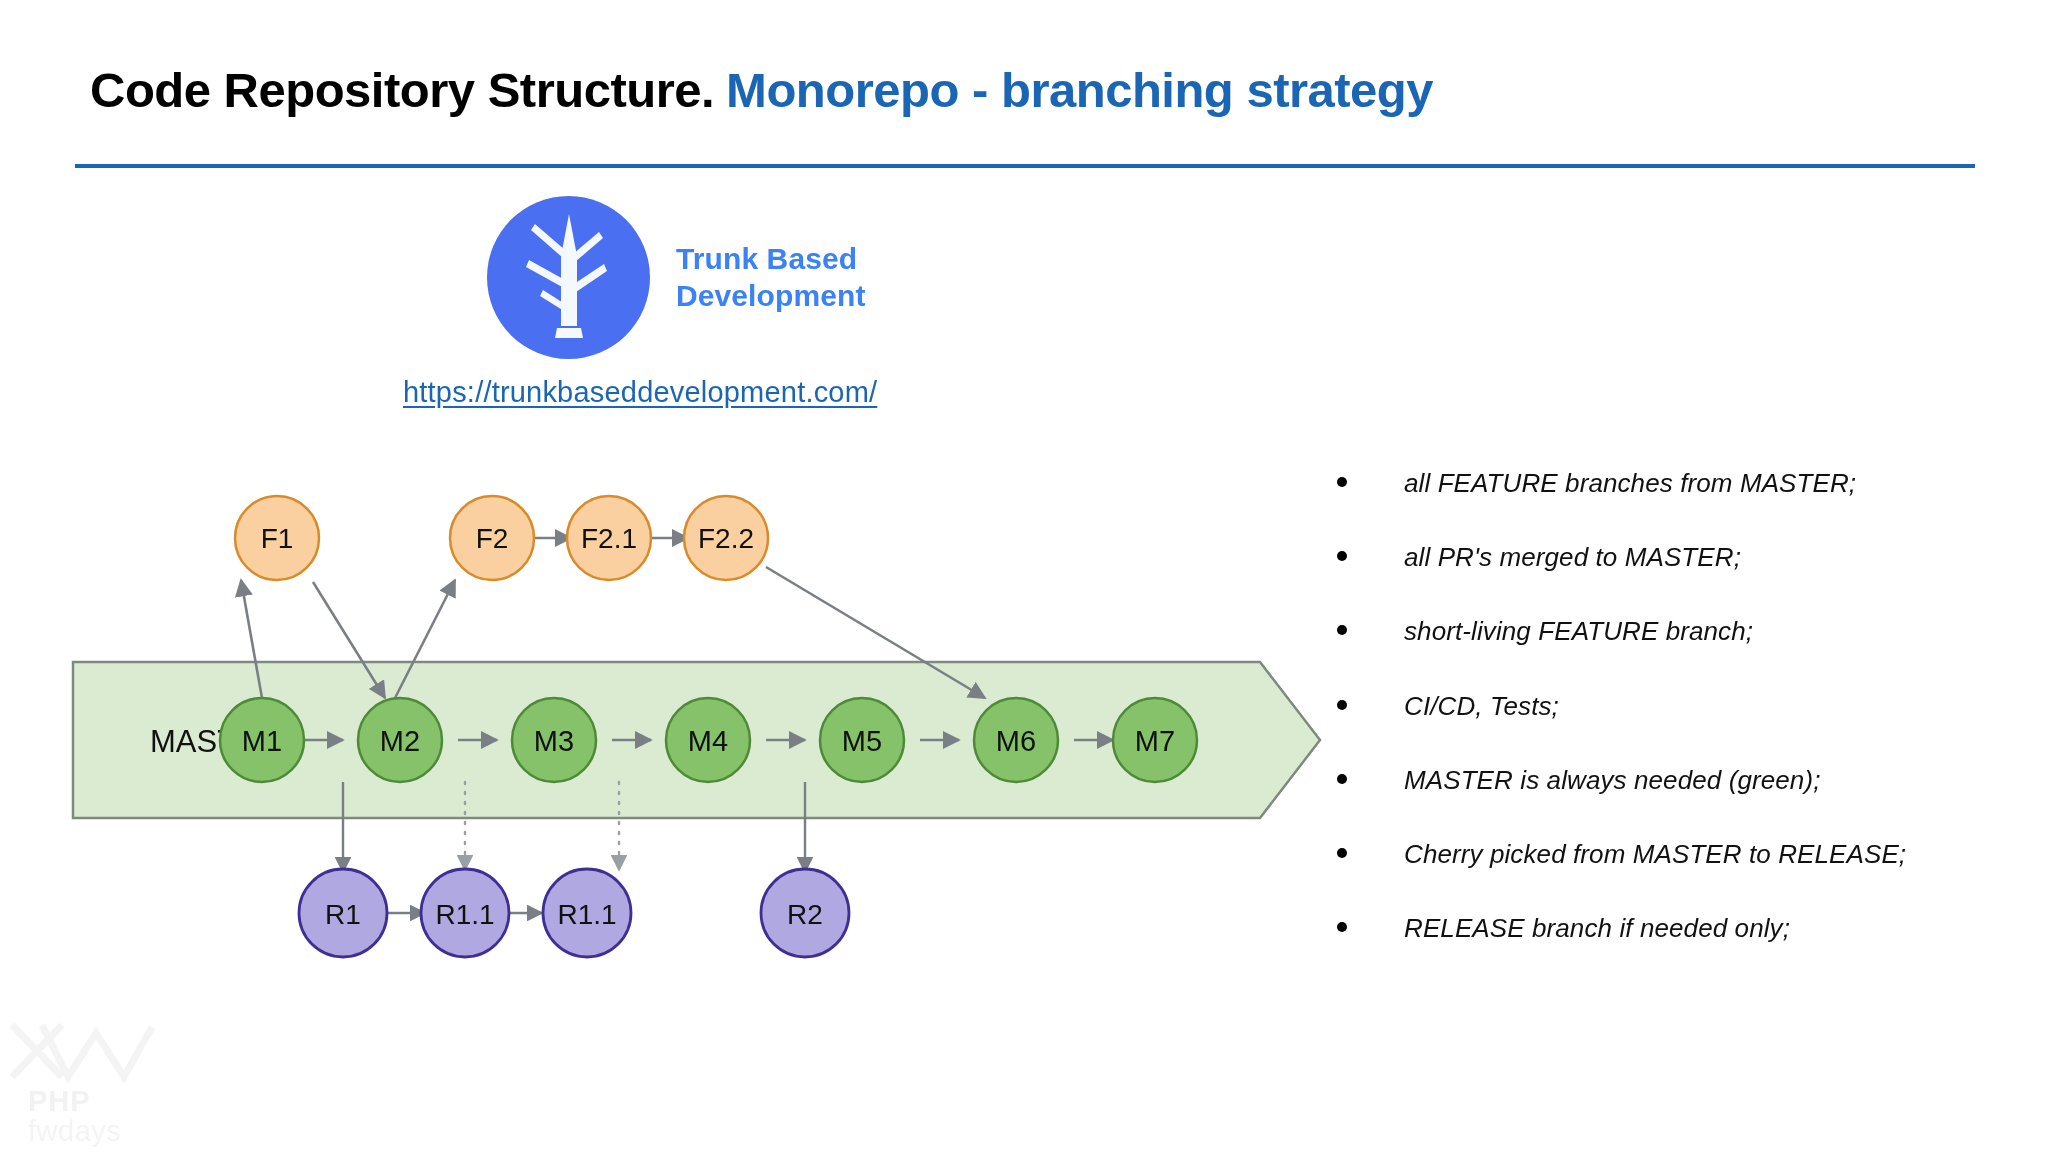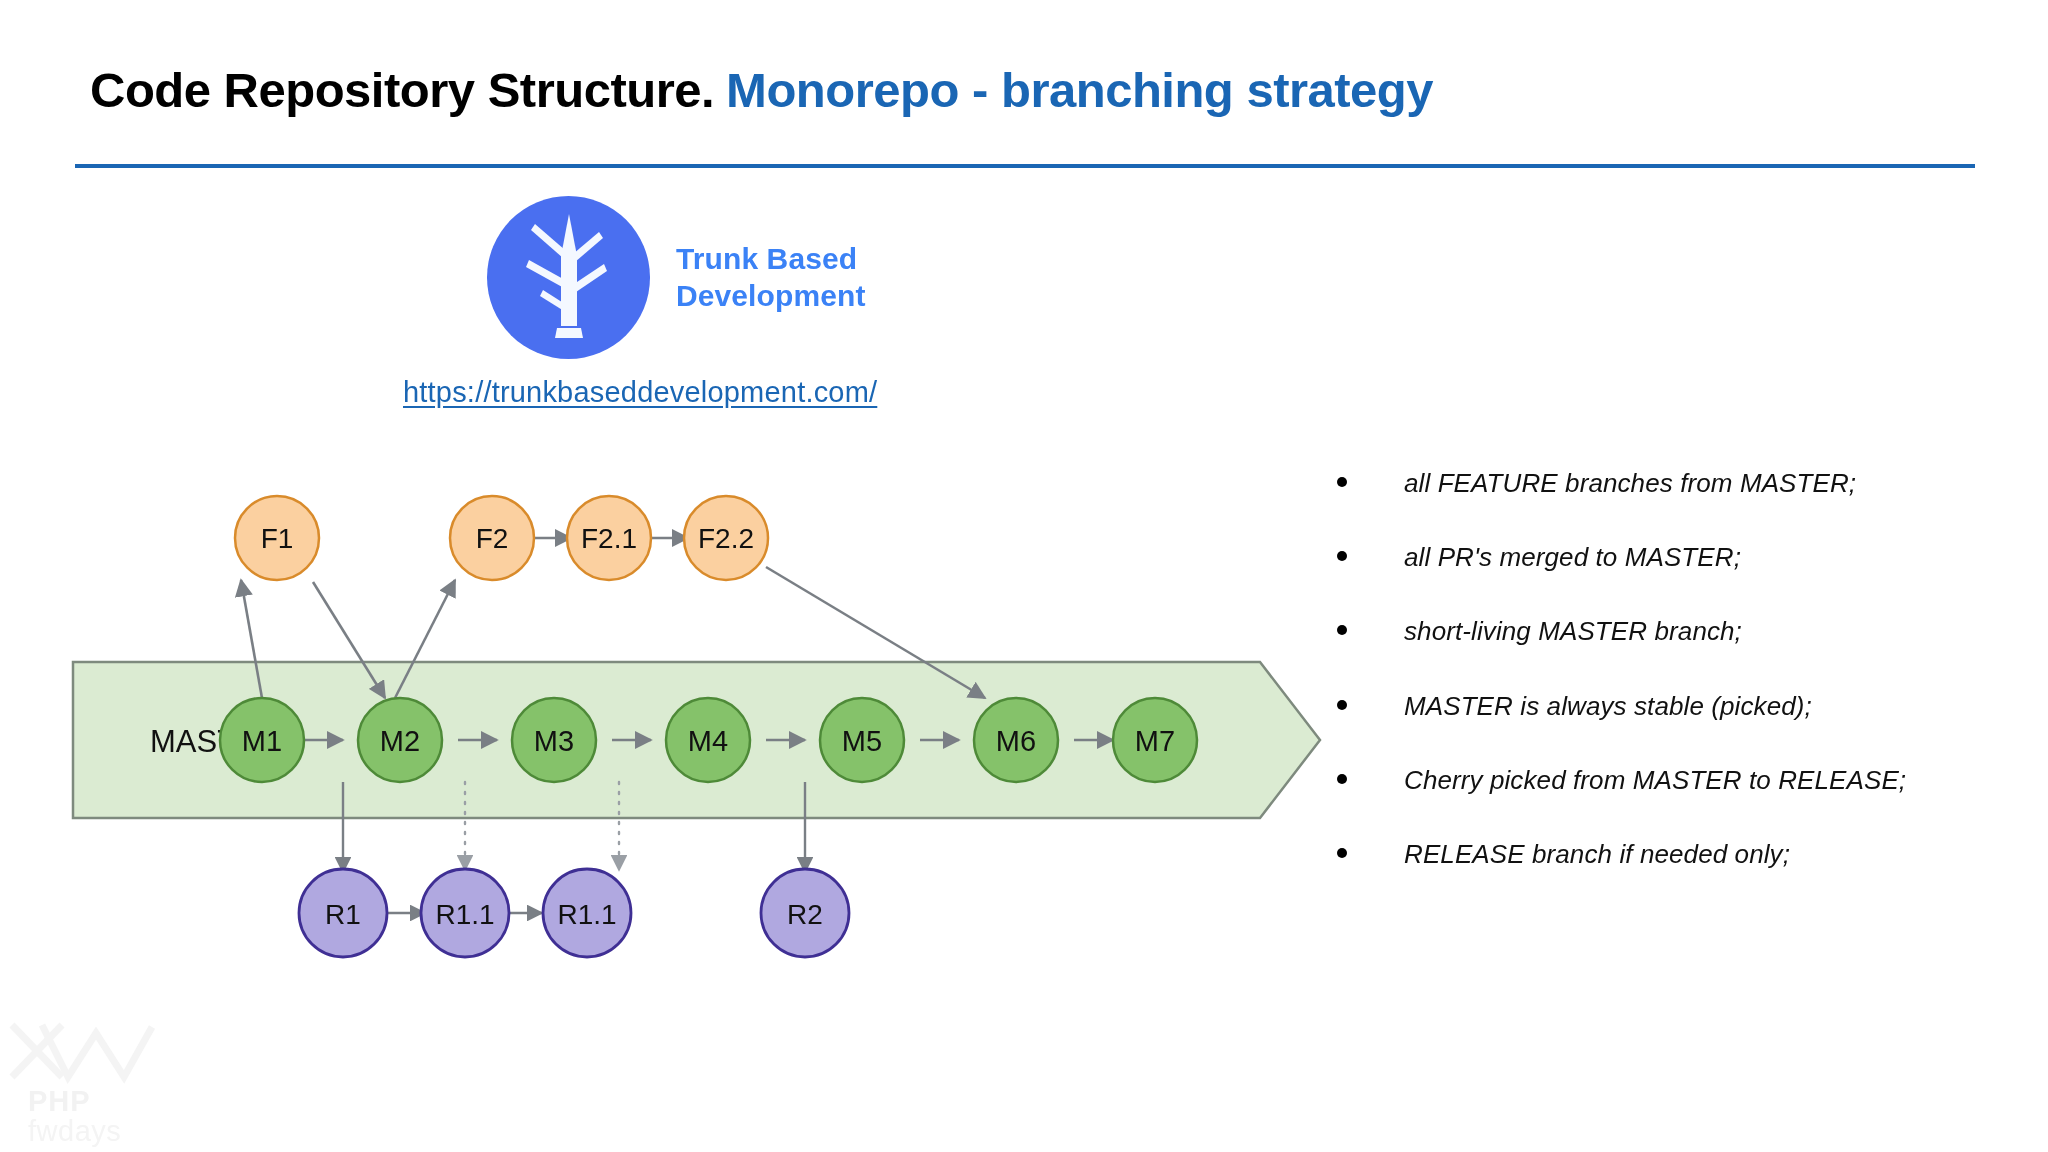--- a/index.html
+++ b/index.html
@@ -234,25 +234,29 @@
     <div class="bullet-row">
       <span class="bullet-dot"></span>
       <span class="bullet-text">all FEATURE branches from MASTER;</span>
     </div>
     <div class="bullet-row">
       <span class="bullet-dot"></span>
       <span class="bullet-text">all PR's merged to MASTER;</span>
     </div>
     <div class="bullet-row">
       <span class="bullet-dot"></span>
-      <span class="bullet-text">short-living MASTER branch;</span>
-    </div>
-    <div class="bullet-row">
-      <span class="bullet-dot"></span>
-      <span class="bullet-text">MASTER is always stable (picked);</span>
+      <span class="bullet-text">short-living FEATURE branch;</span>
+    </div>
+    <div class="bullet-row">
+      <span class="bullet-dot"></span>
+      <span class="bullet-text">CI/CD, Tests;</span>
+    </div>
+    <div class="bullet-row">
+      <span class="bullet-dot"></span>
+      <span class="bullet-text">MASTER is always needed (green);</span>
     </div>
     <div class="bullet-row">
       <span class="bullet-dot"></span>
       <span class="bullet-text">Cherry picked from MASTER to RELEASE;</span>
     </div>
     <div class="bullet-row">
       <span class="bullet-dot"></span>
       <span class="bullet-text">RELEASE branch if needed only;</span>
     </div>
   </div>

